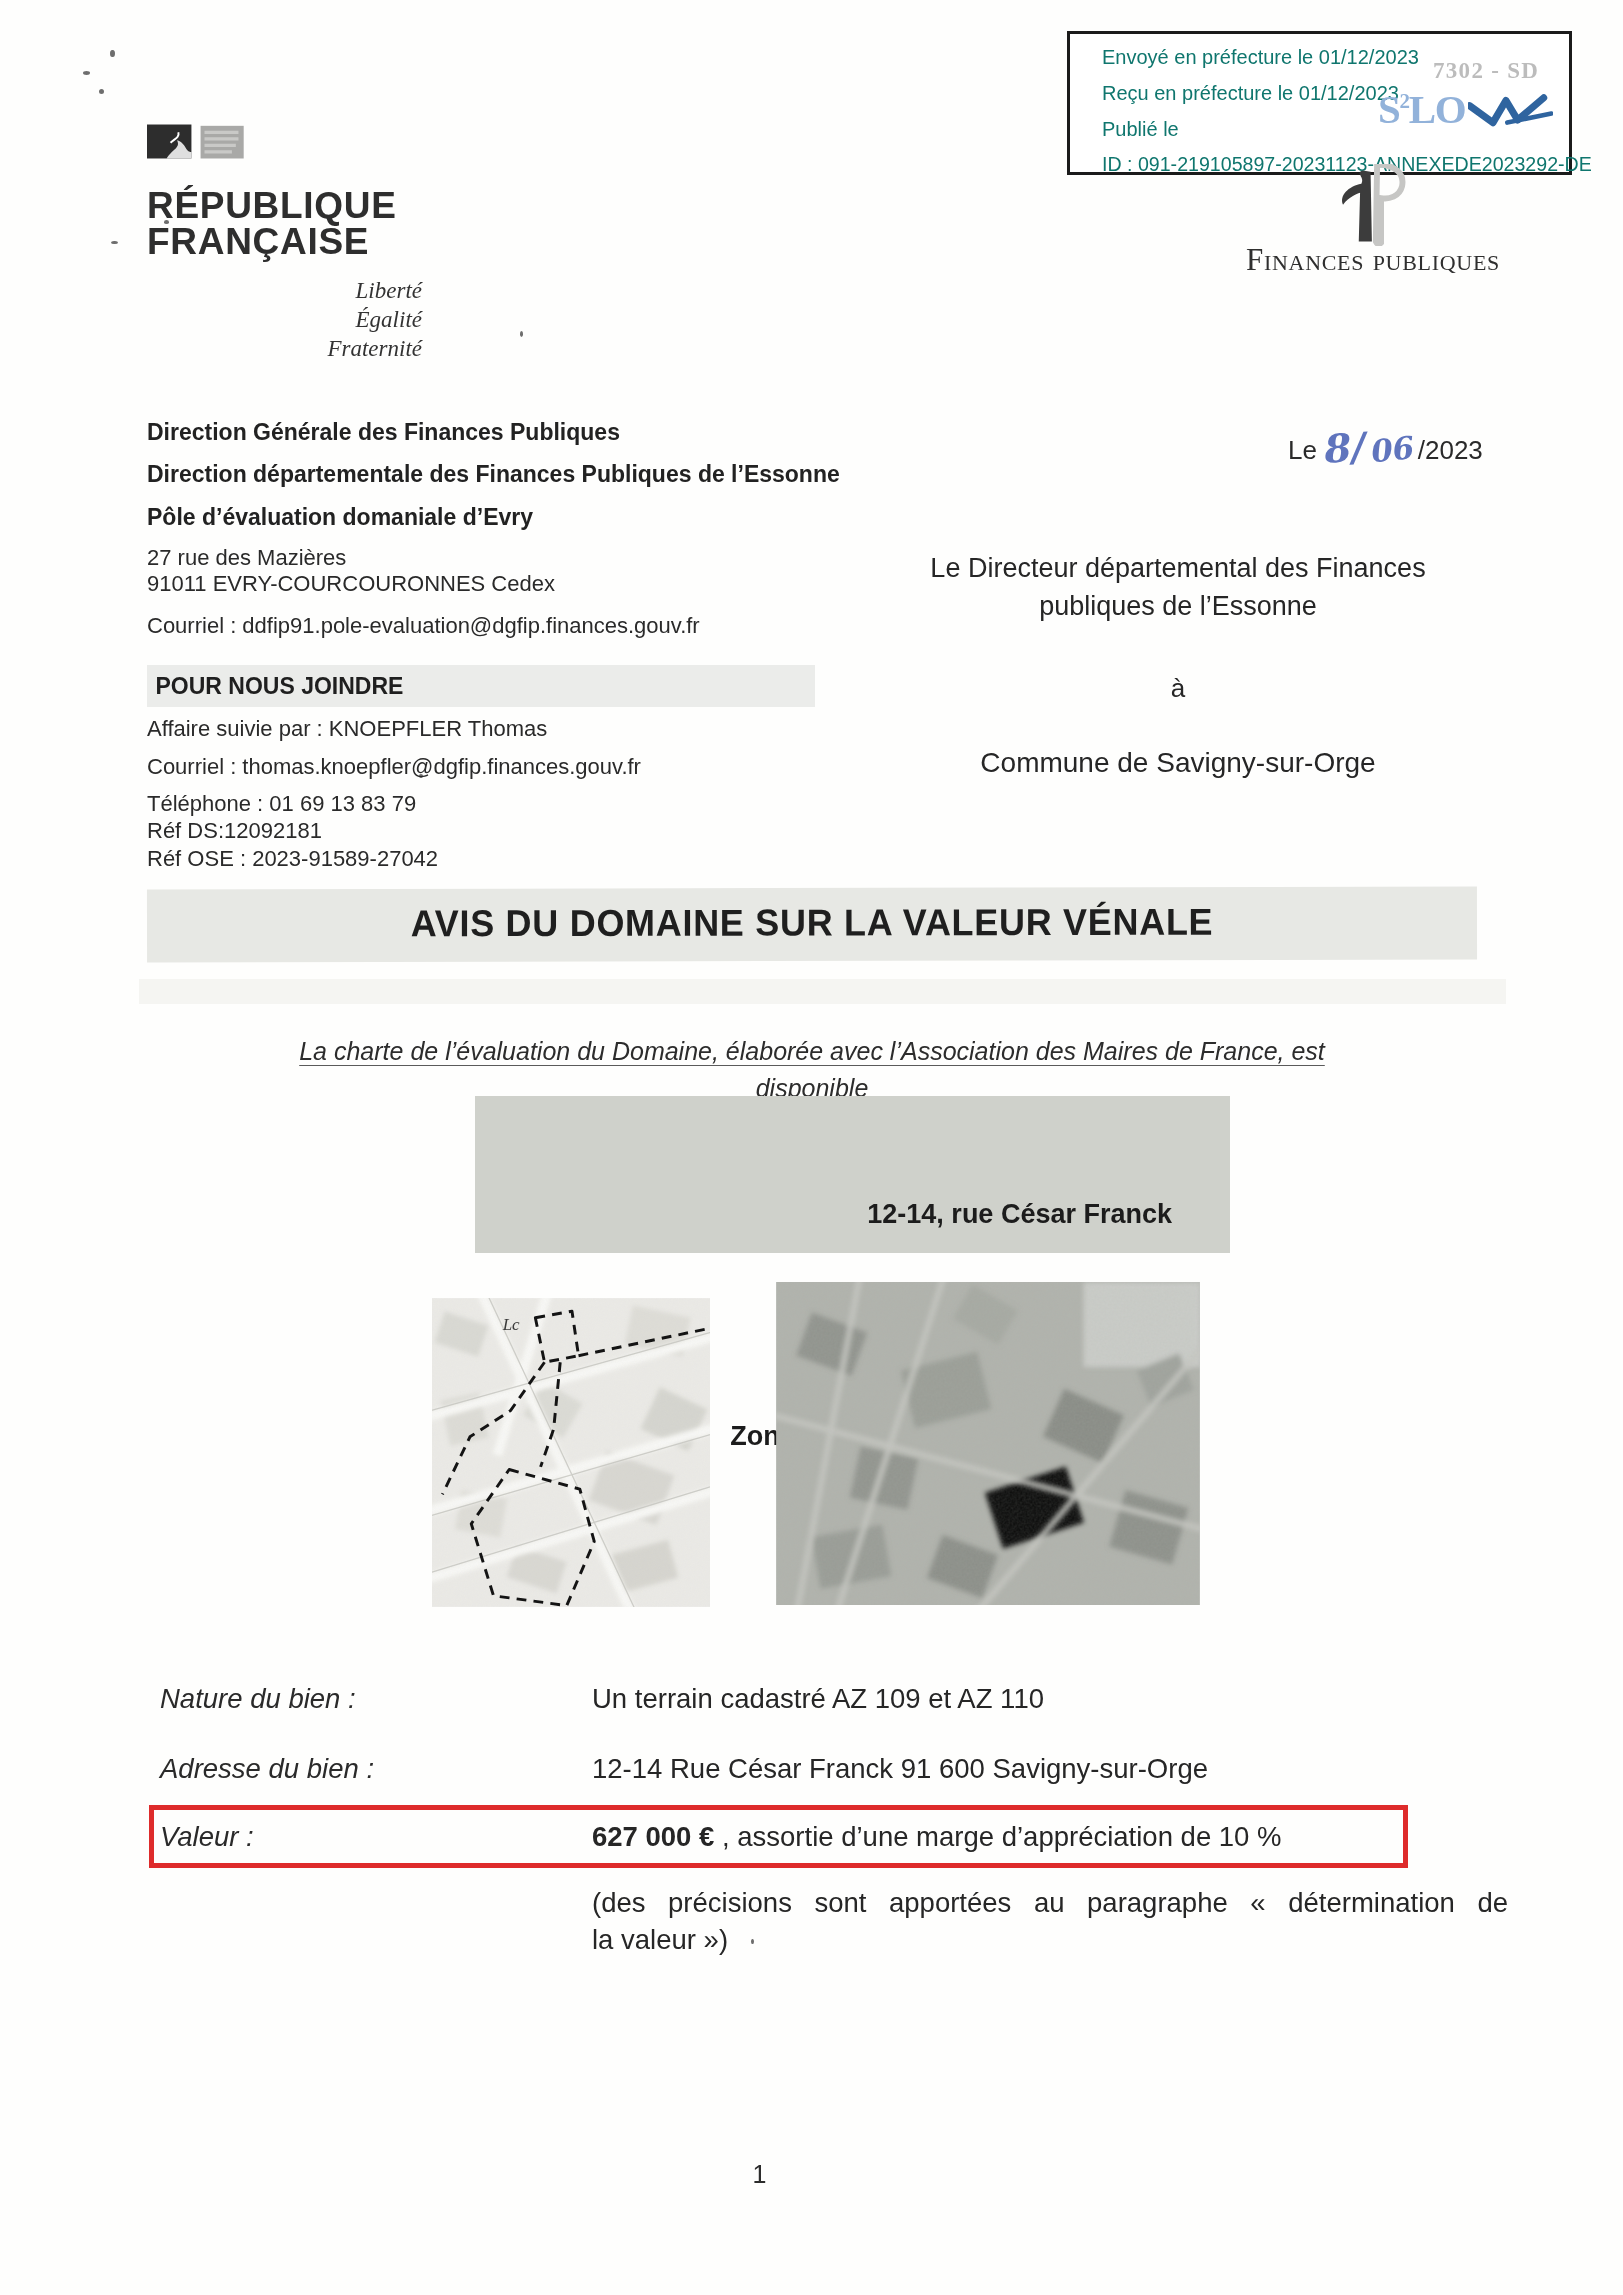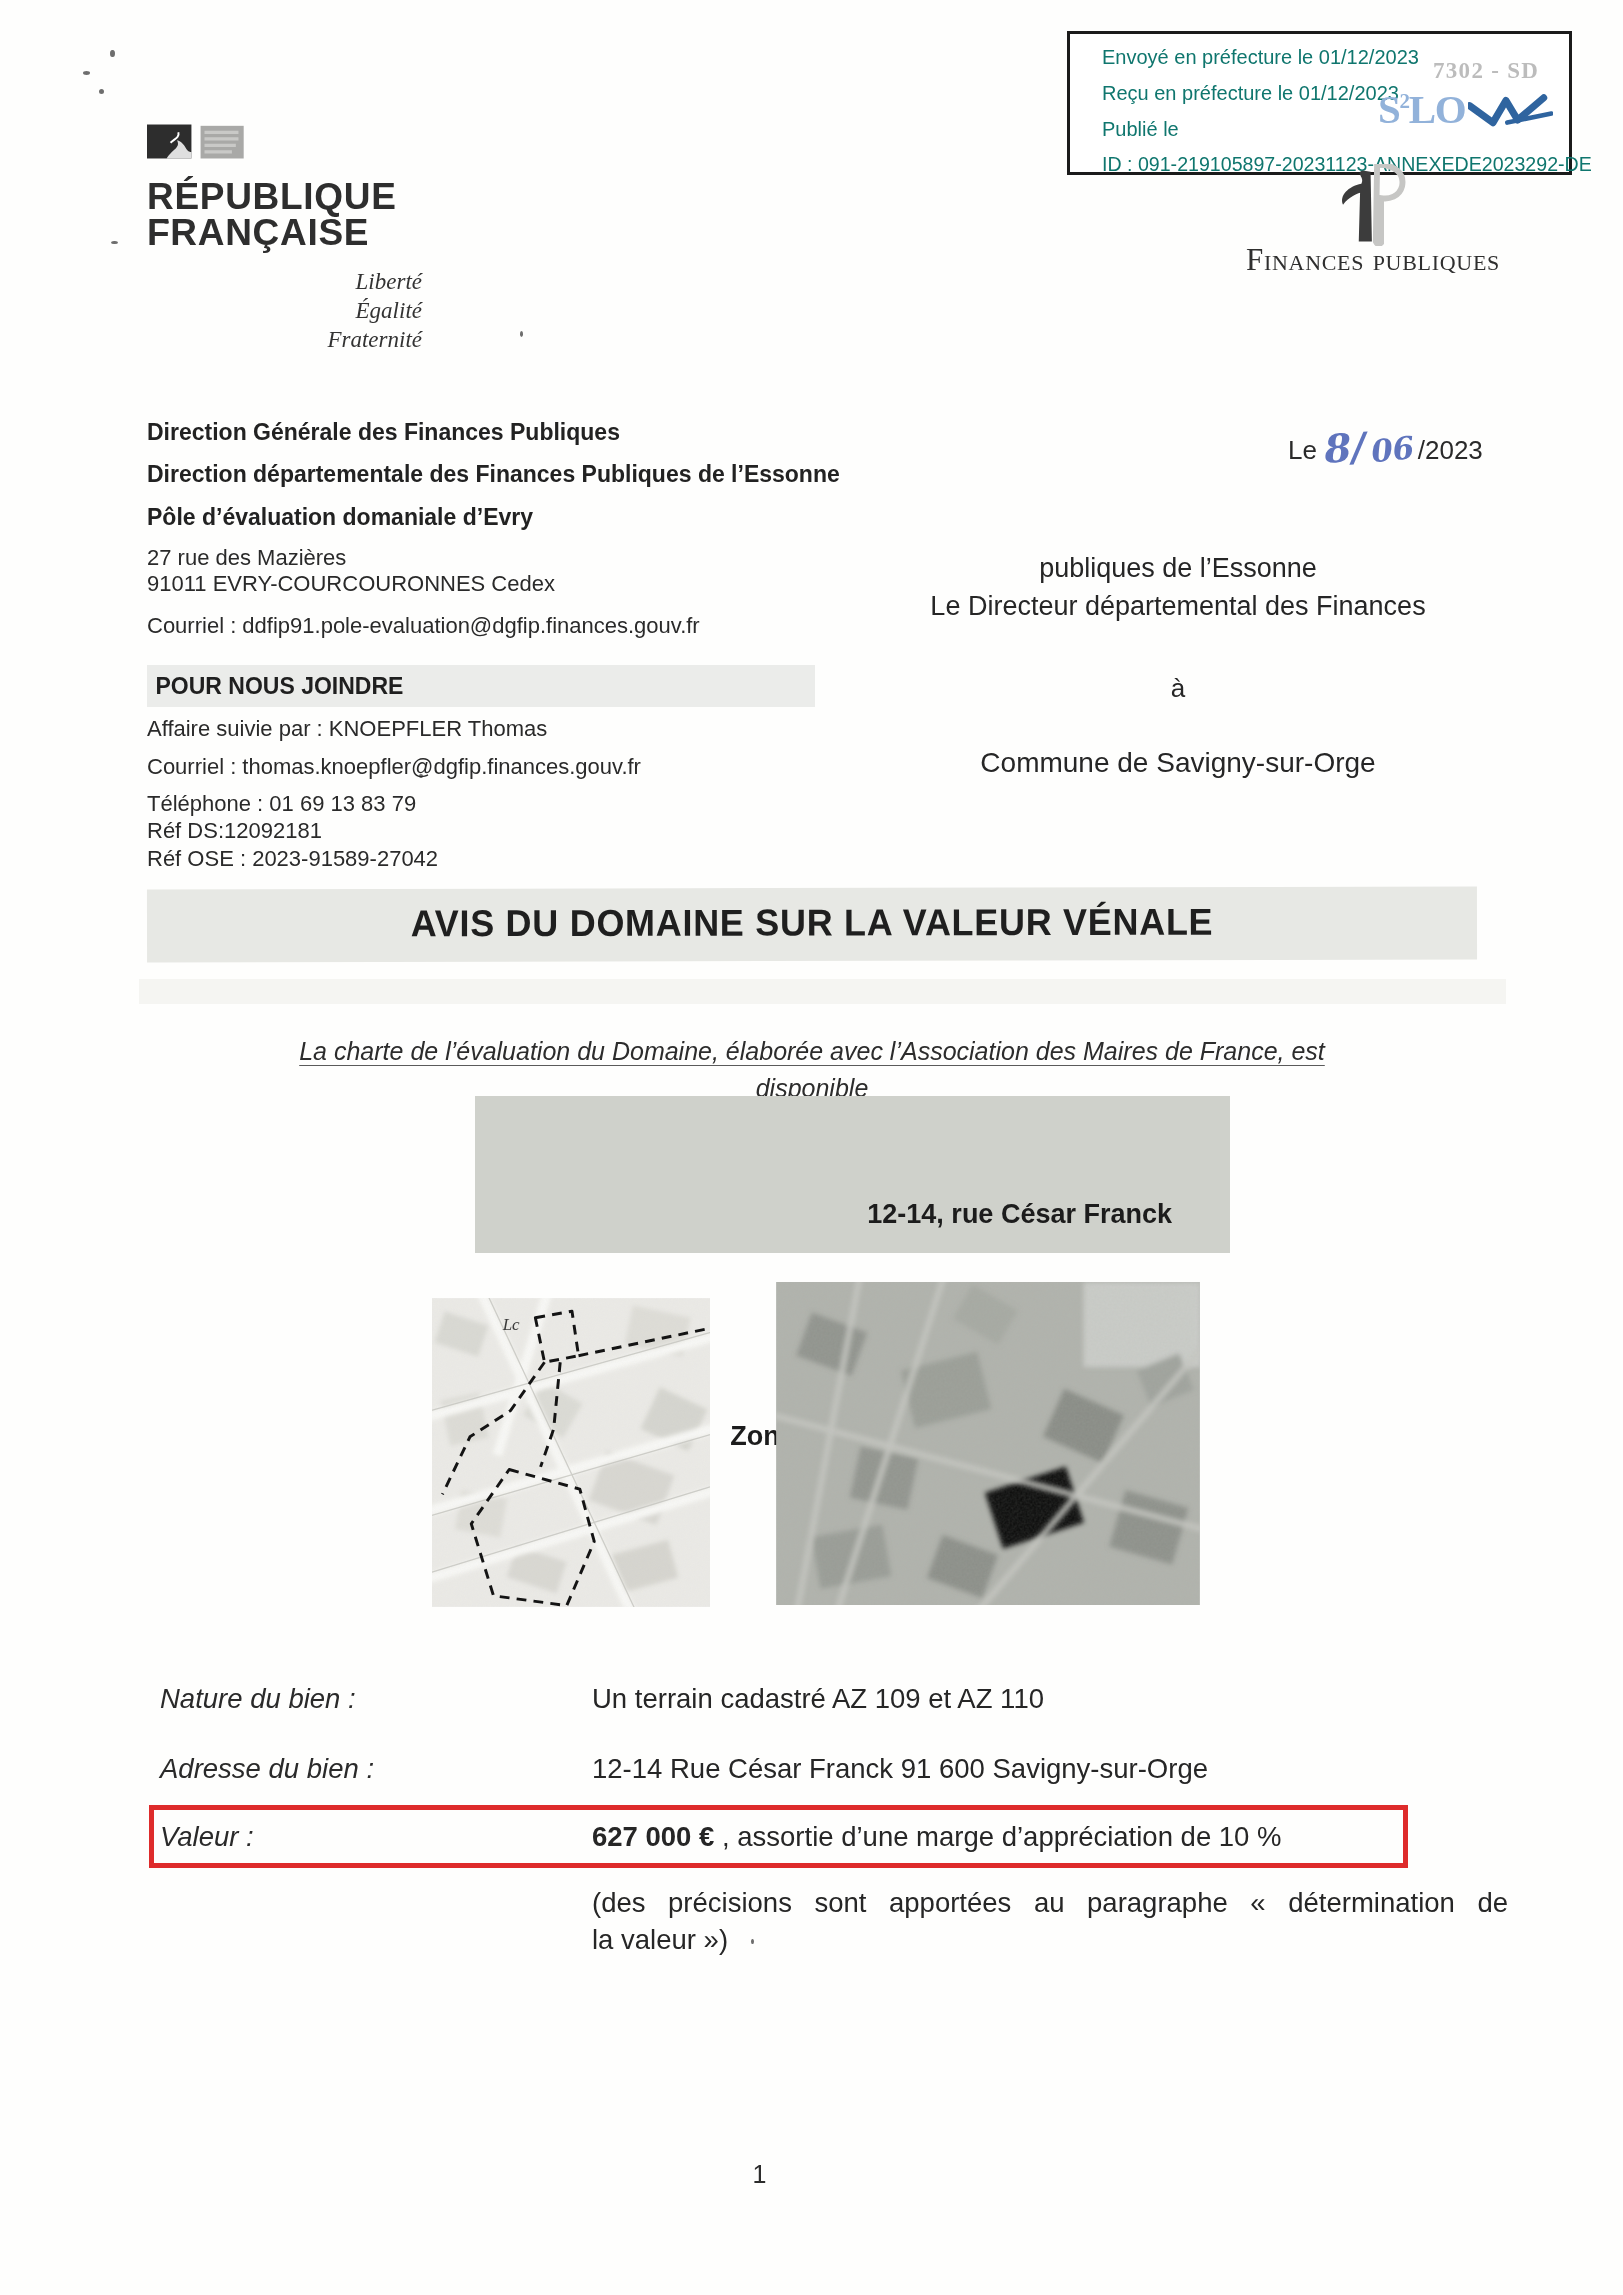--- a/index.html
+++ b/index.html
@@ -10,21 +10,21 @@
   .abs{position:absolute;}
   
   .stamp{left:1067px; top:31px; width:505px; height:144px; border:3.3px solid #1b1b1b; background:#fff; box-sizing:border-box;}
   .stamp-line{position:absolute; left:32px; font-size:20px; color:#0f766e; white-space:nowrap;}
   .stamp-code{position:absolute; left:363px; top:23.6px; font-family:"Liberation Serif",serif; font-weight:bold; font-size:23px; color:#bcbcbc; letter-spacing:1.3px;}
   .slo{position:absolute; left:308px; top:51px; font-family:"Liberation Serif",serif; font-weight:bold; font-size:41px; color:var(--slo-blue); letter-spacing:-1.3px;}
   .slo sup{font-size:21px;}
   .slo-bird{position:absolute; left:398px; top:60px;}
   
   .rf-block{left:147px; top:123px; width:275px;}
-  .rf-title{font-weight:bold; font-size:37px; line-height:36px; letter-spacing:0.7px; color:#2e2e2e; margin-top:17px;}
+  .rf-title{font-weight:bold; font-size:37px; line-height:36px; letter-spacing:0.7px; color:#2e2e2e; margin-top:26px;}
   .rf-motto{font-family:"Liberation Serif",serif; font-style:italic; font-size:23px; line-height:29px; color:#333; margin-top:16px;text-align:right;}
   
   .fp-caption{left:1229px; top:242px; width:288px; text-align:center; font-family:"Liberation Serif",serif; font-variant:small-caps; font-size:31px; color:#2f2f2f; letter-spacing:0.7px;}
   
   .snd{left:147px; white-space:nowrap;}
   .snd-bold{font-weight:bold; font-size:23px; color:#222;}
   .snd-reg{font-size:22px; color:#2a2a2a;}
   .contact-band{left:147px; top:665px; width:668px; height:42px; background:var(--contact-band); }
   .contact-band span{position:absolute; left:8.5px; top:7.9px; font-weight:bold; font-size:23px; color:#1f1f1f;}
   
@@ -120,22 +120,22 @@
   <div class="abs snd snd-reg" style="top:716px;">Affaire suivie par : KNOEPFLER Thomas</div>
   <div class="abs snd snd-reg" style="top:754px;">Courriel : thomas.knoepfler@dgfip.finances.gouv.fr</div>
   <div class="abs snd snd-reg" style="top:791px;">Téléphone : 01 69 13 83 79</div>
   <div class="abs snd snd-reg" style="top:818px;">Réf DS:12092181</div>
   <div class="abs snd snd-reg" style="top:846px;">Réf OSE : 2023-91589-27042</div>
 
   <div class="abs date-line">
     <span>Le </span><span class="hand hand-day">8/</span><span class="hand hand-month">06</span><span>/2023</span>
   </div>
   <div class="abs rcp-center" style="top:549px; font-size:27px; line-height:38px;">
+    <div>Le Directeur départemental des Finances</div>
     <div>publiques de l’Essonne</div>
-    <div>Le Directeur départemental des Finances</div>
   </div>
   <div class="abs rcp-center" style="top:673px; font-size:26px;">à</div>
   <div class="abs rcp-center" style="top:747px; font-size:28px;">Commune de Savigny-sur-Orge</div>
 
   <div class="abs title-band">
     <div class="title-text">AVIS DU DOMAINE SUR LA VALEUR VÉNALE</div>
   </div>
   <div class="abs band-shadow"></div>
 
   <div class="abs charte">

